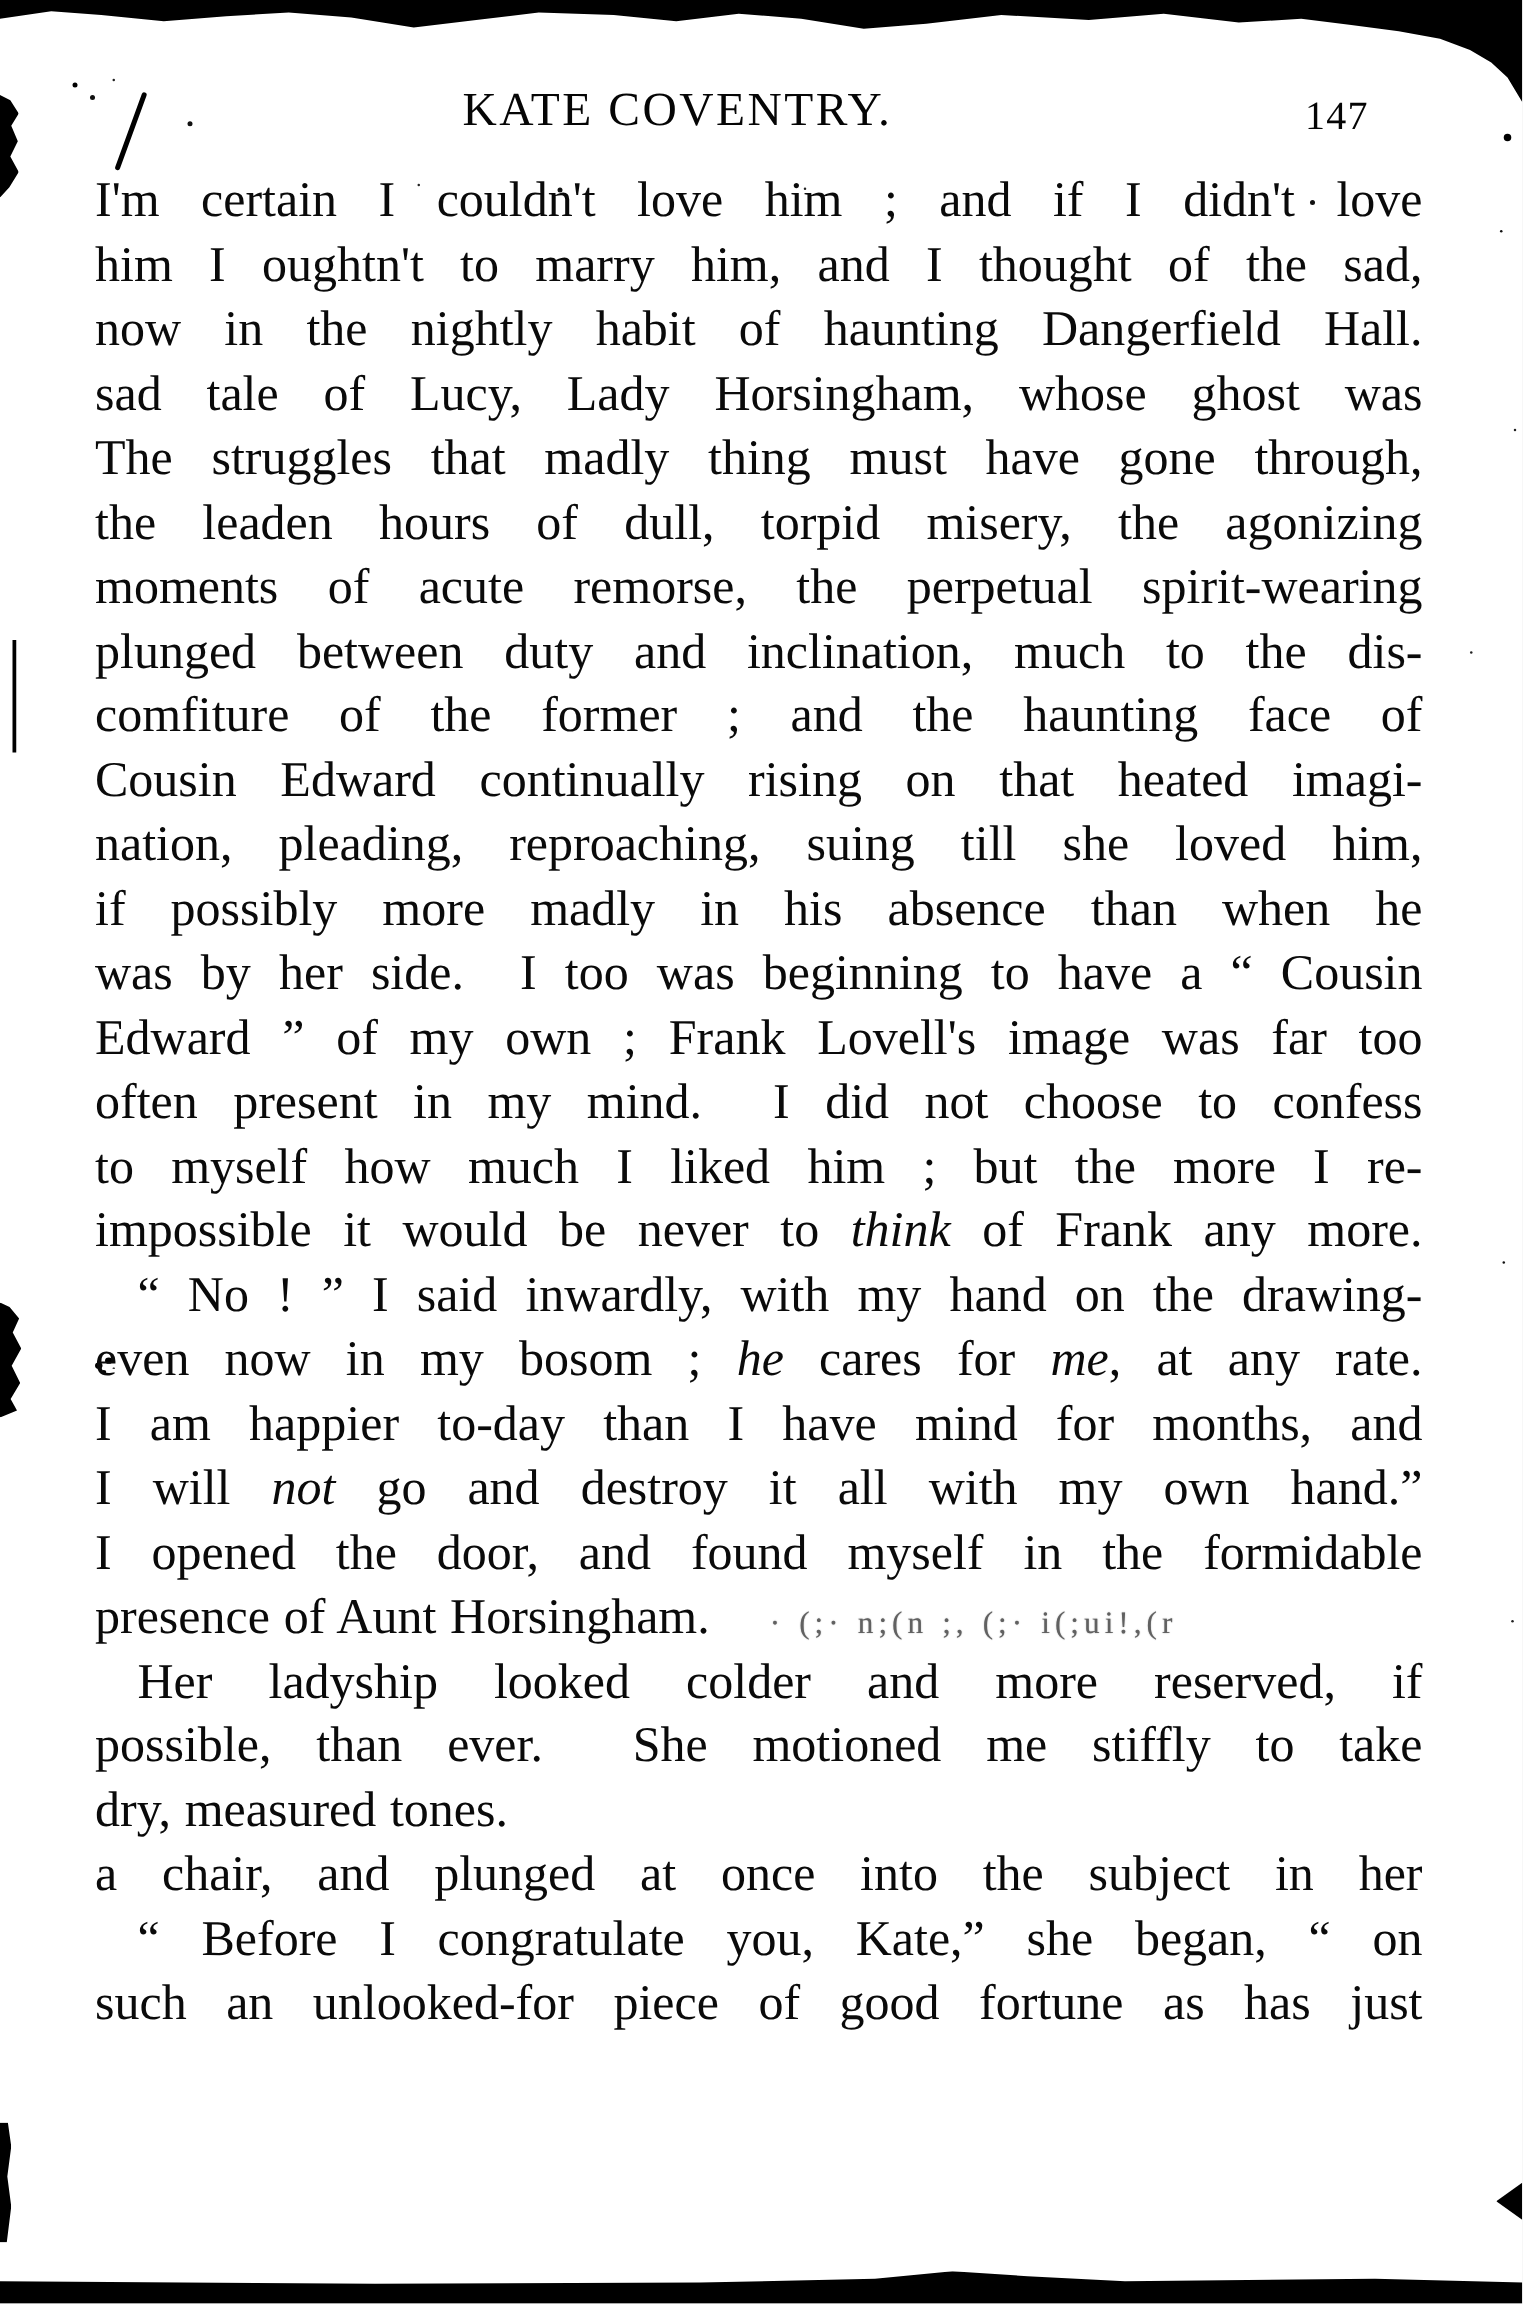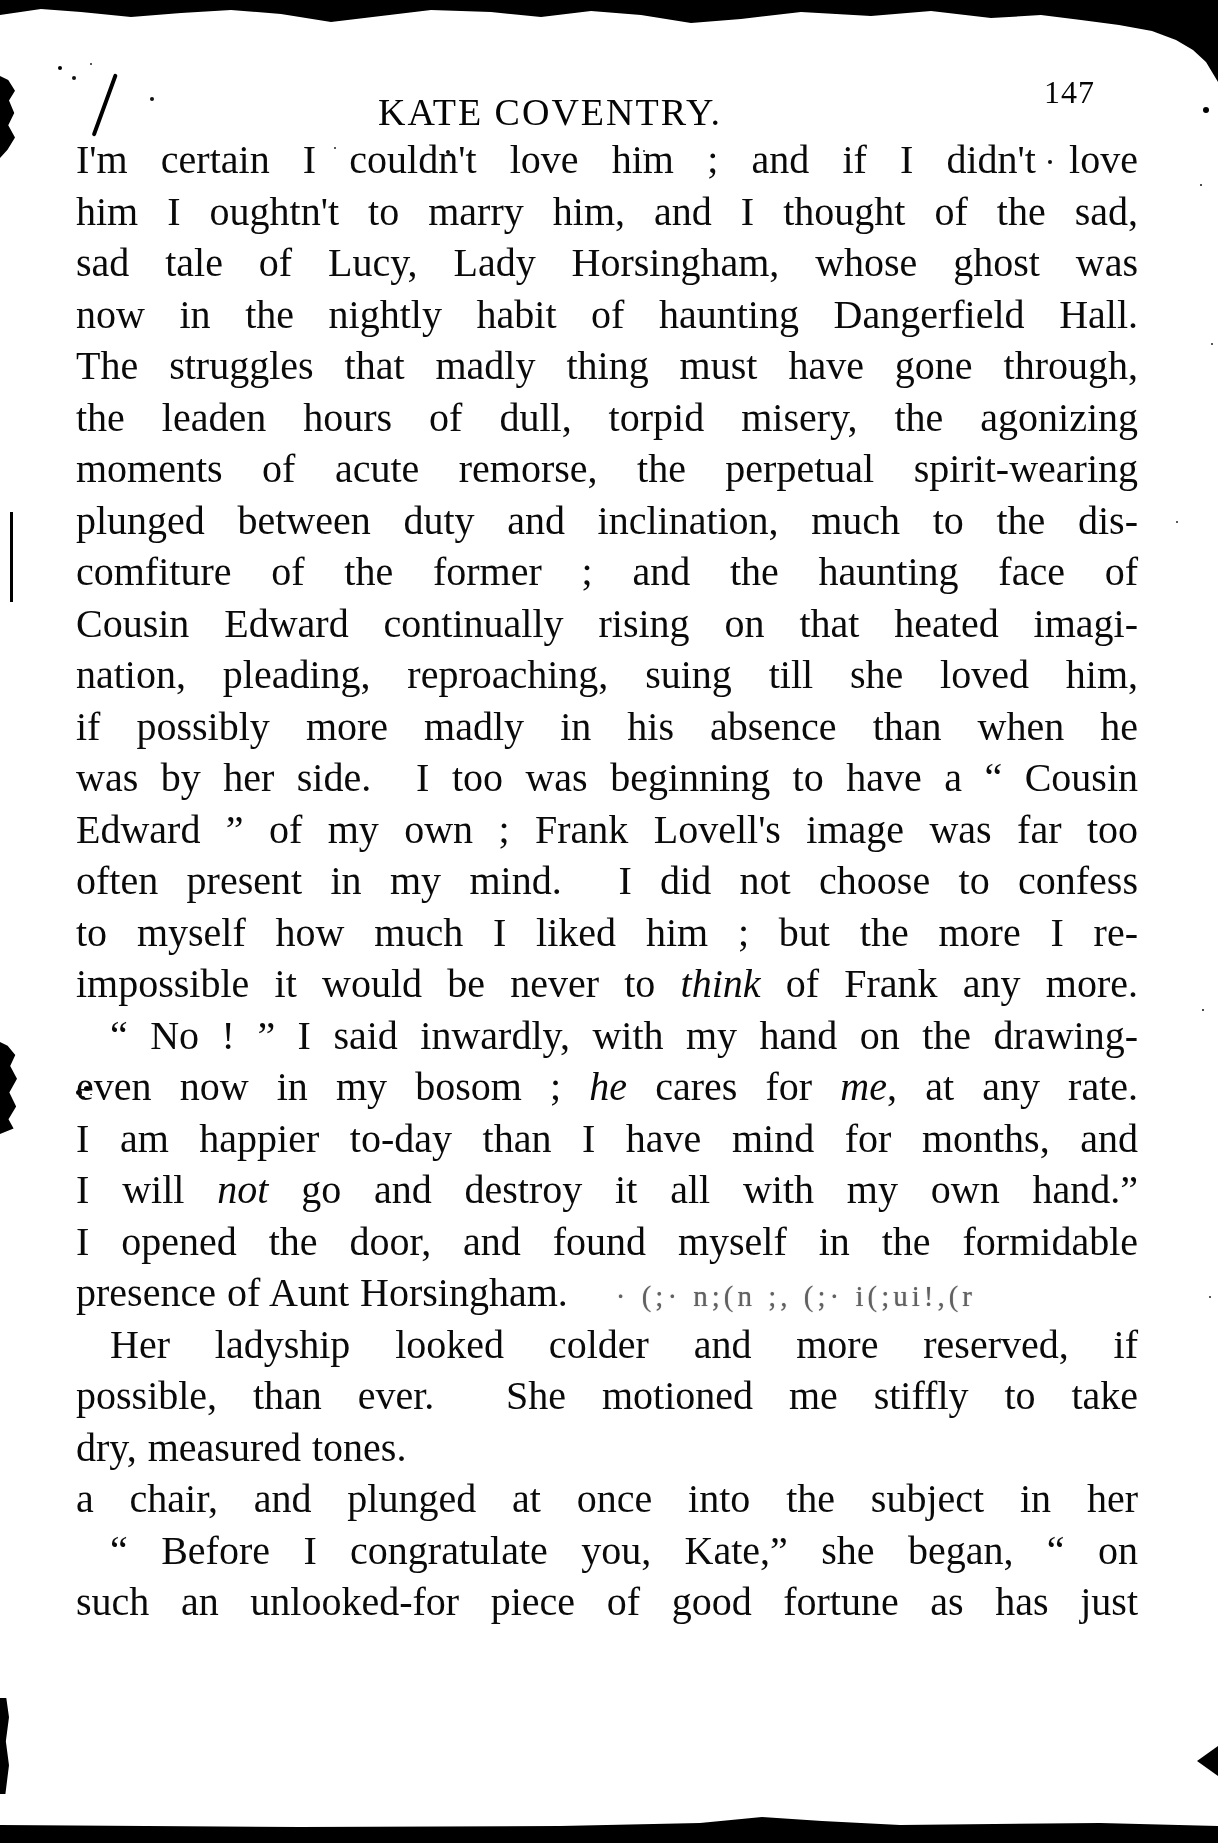--- a/index.html
+++ b/index.html
@@ -56,23 +56,22 @@
     box-shadow:
       14px 10px 0 0 #111, 31px -4px 0 -1px #222, 92px 31px 0 0 #111,
       275px 80px 0 -1px #222, 388px 84px 0 0 #111, 584px 83px 0 -1px #222,
       990px 94px 0 0 #111, 1146px 42px 0 1px #000, 1141px 117px 0 -1px #111,
       1152px 276px 0 -1px #222, 1143px 942px 0 -1px #111, 1150px 1229px 0 -1px #222,
       150px 411px 0 -1px #222, 1117px 454px 0 -1px #222
   }
   
   .running-title{
     position:absolute;left:370px;top:66px;width:360px;
-    text-align:center;font-size:38px;letter-spacing:2px;
+    font-size:38px;letter-spacing:2px;
     color:#050505;
-    margin-top:24px;
   }
   .page-number{
     position:absolute;left:1044px;top:74px;
     font-size:32px;letter-spacing:1px;color:#050505;
   }
   
   .body-text{
     position:absolute;left:76px;top:134px;width:1062px;
   }
   .line{
@@ -81,21 +80,21 @@
     white-space:nowrap;
     text-align-last:justify;
     word-spacing:1px;
     white-space:normal;
     overflow:visible;
   }
   .line.flush{text-align-last:left;}
   .line.indent{text-indent:34px;}
   .line .it{font-style:italic;}
   .line .ghost{
-    color:#3a3a3a;font-size:29px;letter-spacing:4px;
+    color:#3a3a3a;font-size:25px;letter-spacing:4px;
     margin-left:48px;opacity:.8;
     text-shadow:0 0 1px #777;
   }
 </style>
 </head>
 <body>
 
 <div class="page">
 
   <div class="artifact top-band"></div>
@@ -108,22 +107,22 @@
   <div class="artifact right-wedge"></div>
   <div class="artifact smudge-quote"></div>
   <div class="artifact specks"></div>
 
   <div class="running-title">KATE COVENTRY.</div>
   <div class="page-number">147</div>
 
   <div class="body-text">
       <div class="line"><span>I'm certain I couldn't love him ; and if I didn't love</span></div>
       <div class="line"><span>him I oughtn't to marry him, and I thought of the sad,</span></div>
+      <div class="line"><span>now in the nightly habit of haunting Dangerfield Hall.</span></div>
       <div class="line"><span>sad tale of Lucy, Lady Horsingham, whose ghost was</span></div>
-      <div class="line"><span>now in the nightly habit of haunting Dangerfield Hall.</span></div>
       <div class="line"><span>The struggles that madly thing must have gone through,</span></div>
       <div class="line"><span>the leaden hours of dull, torpid misery, the agonizing</span></div>
       <div class="line"><span>moments of acute remorse, the perpetual spirit-wearing</span></div>
       <div class="line"><span>plunged between duty and inclination, much to the dis-</span></div>
       <div class="line"><span>comfiture of the former ; and the haunting face of</span></div>
       <div class="line"><span>Cousin Edward continually rising on that heated imagi-</span></div>
       <div class="line"><span>nation, pleading, reproaching, suing till she loved him,</span></div>
       <div class="line"><span>if possibly more madly in his absence than when he</span></div>
       <div class="line"><span>was by her side.&nbsp; I too was beginning to have a “ Cousin</span></div>
       <div class="line"><span>Edward ” of my own ; Frank Lovell's image was far too</span></div>

